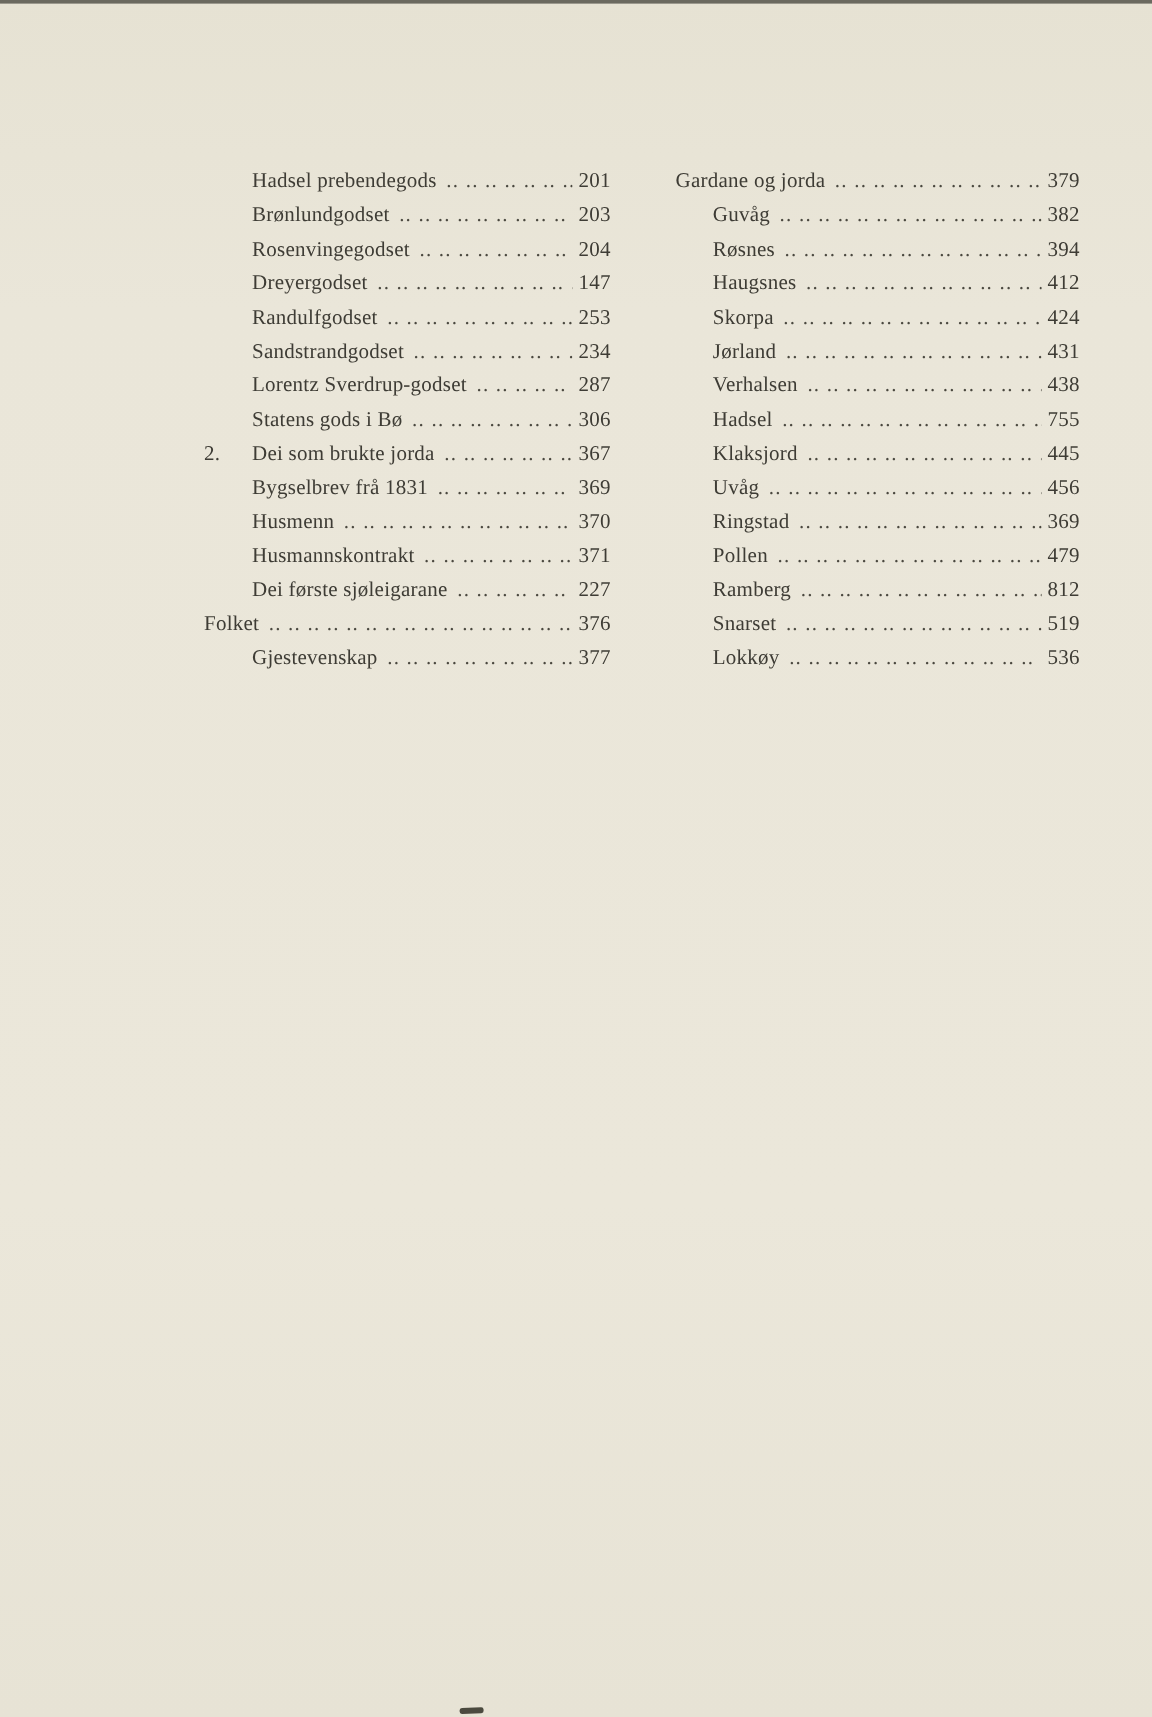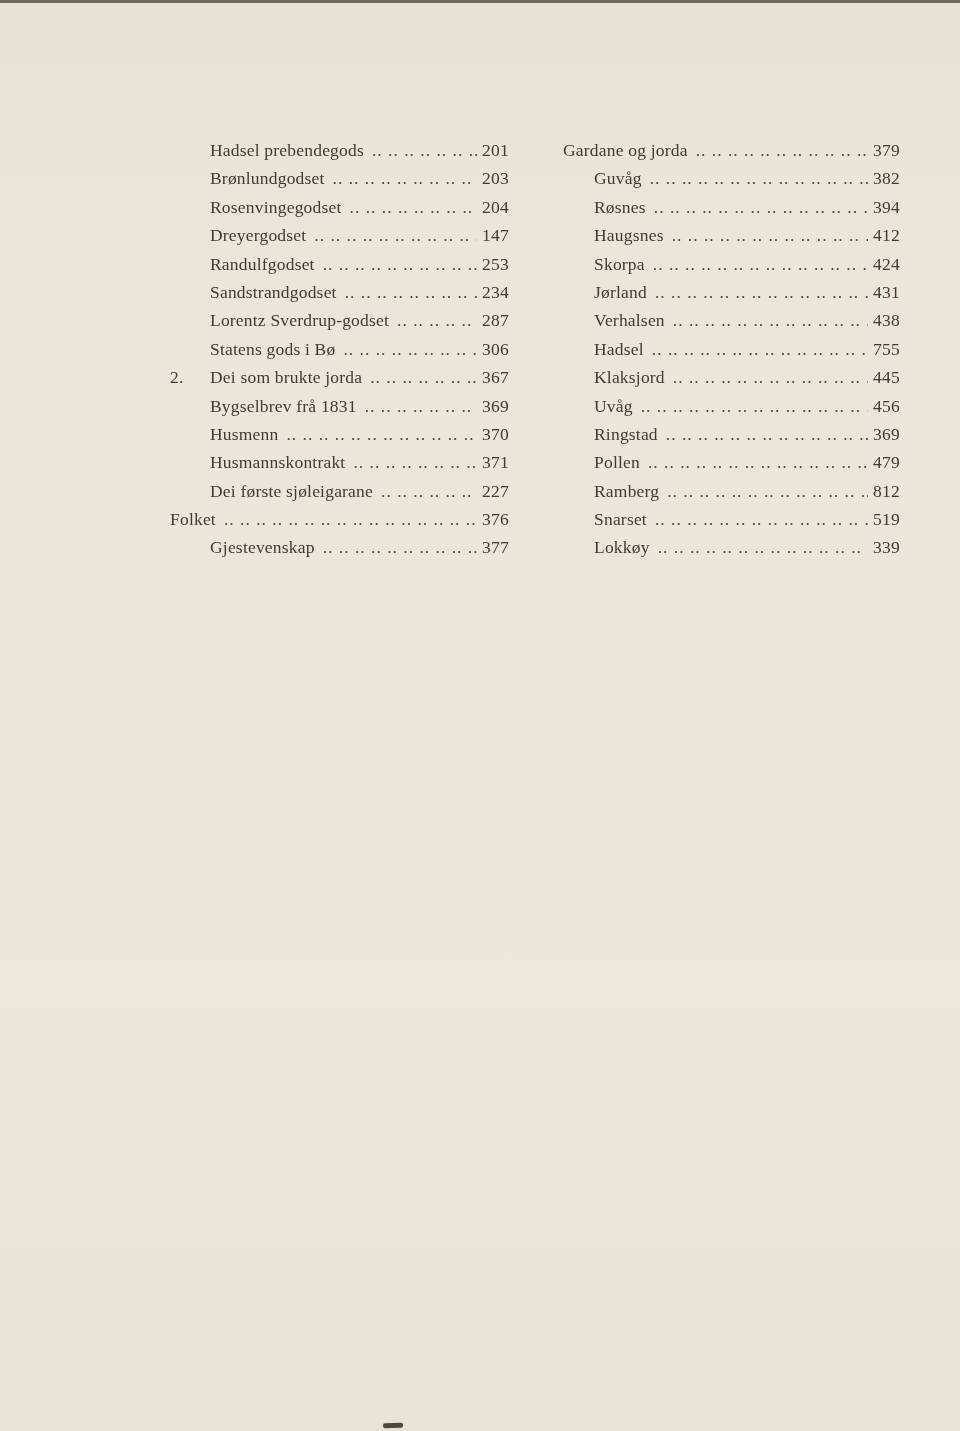--- a/index.html
+++ b/index.html
@@ -287,17 +287,17 @@
     <span class="prefix" style="width: 31px;"></span>
     <span class="label">Snarset</span>
     <span class="leader">.. .. .. .. .. .. .. .. .. .. .. .. .. .. .. .. .. .. .. .. .. .. .. .. .. .. .. .. .. .. </span>
     <span class="pagenum">519</span>
   </div>
 
   <div class="row">
     <span class="prefix" style="width: 31px;"></span>
     <span class="label">Lokkøy</span>
     <span class="leader">.. .. .. .. .. .. .. .. .. .. .. .. .. .. .. .. .. .. .. .. .. .. .. .. .. .. .. .. .. .. </span>
-    <span class="pagenum">339</span>
+    <span class="pagenum">536</span>
   </div>
 </div>
   </div>
 </div>
 
 </body></html>

